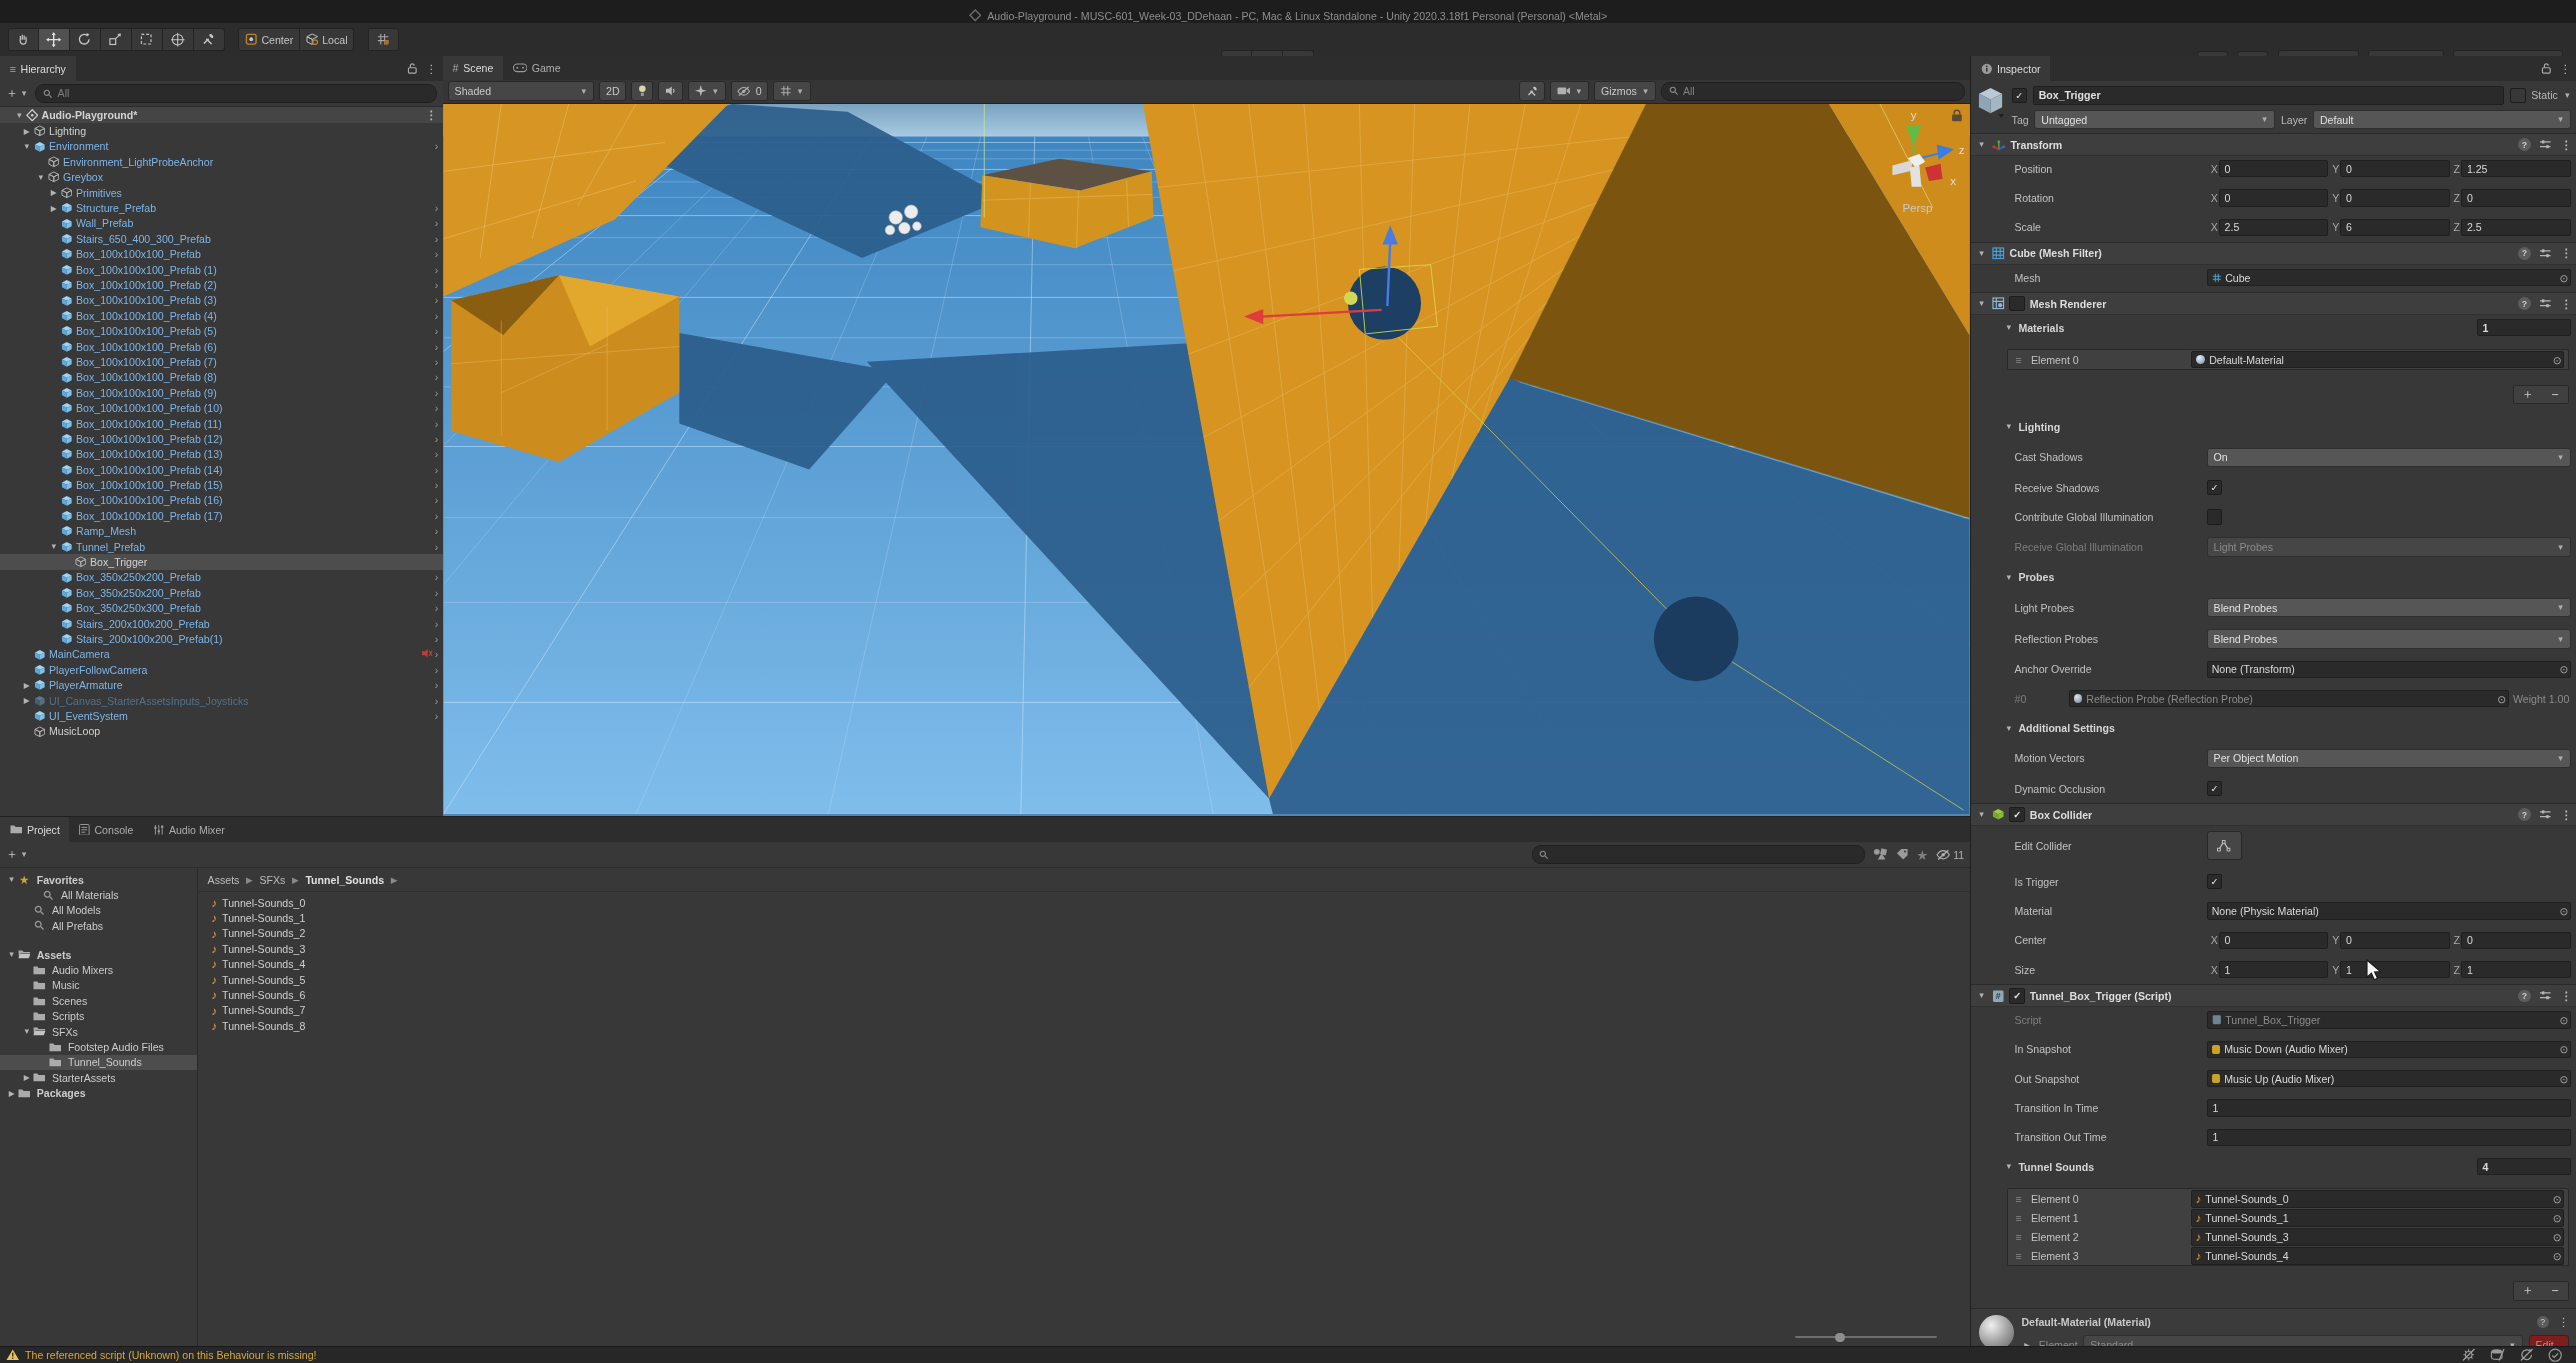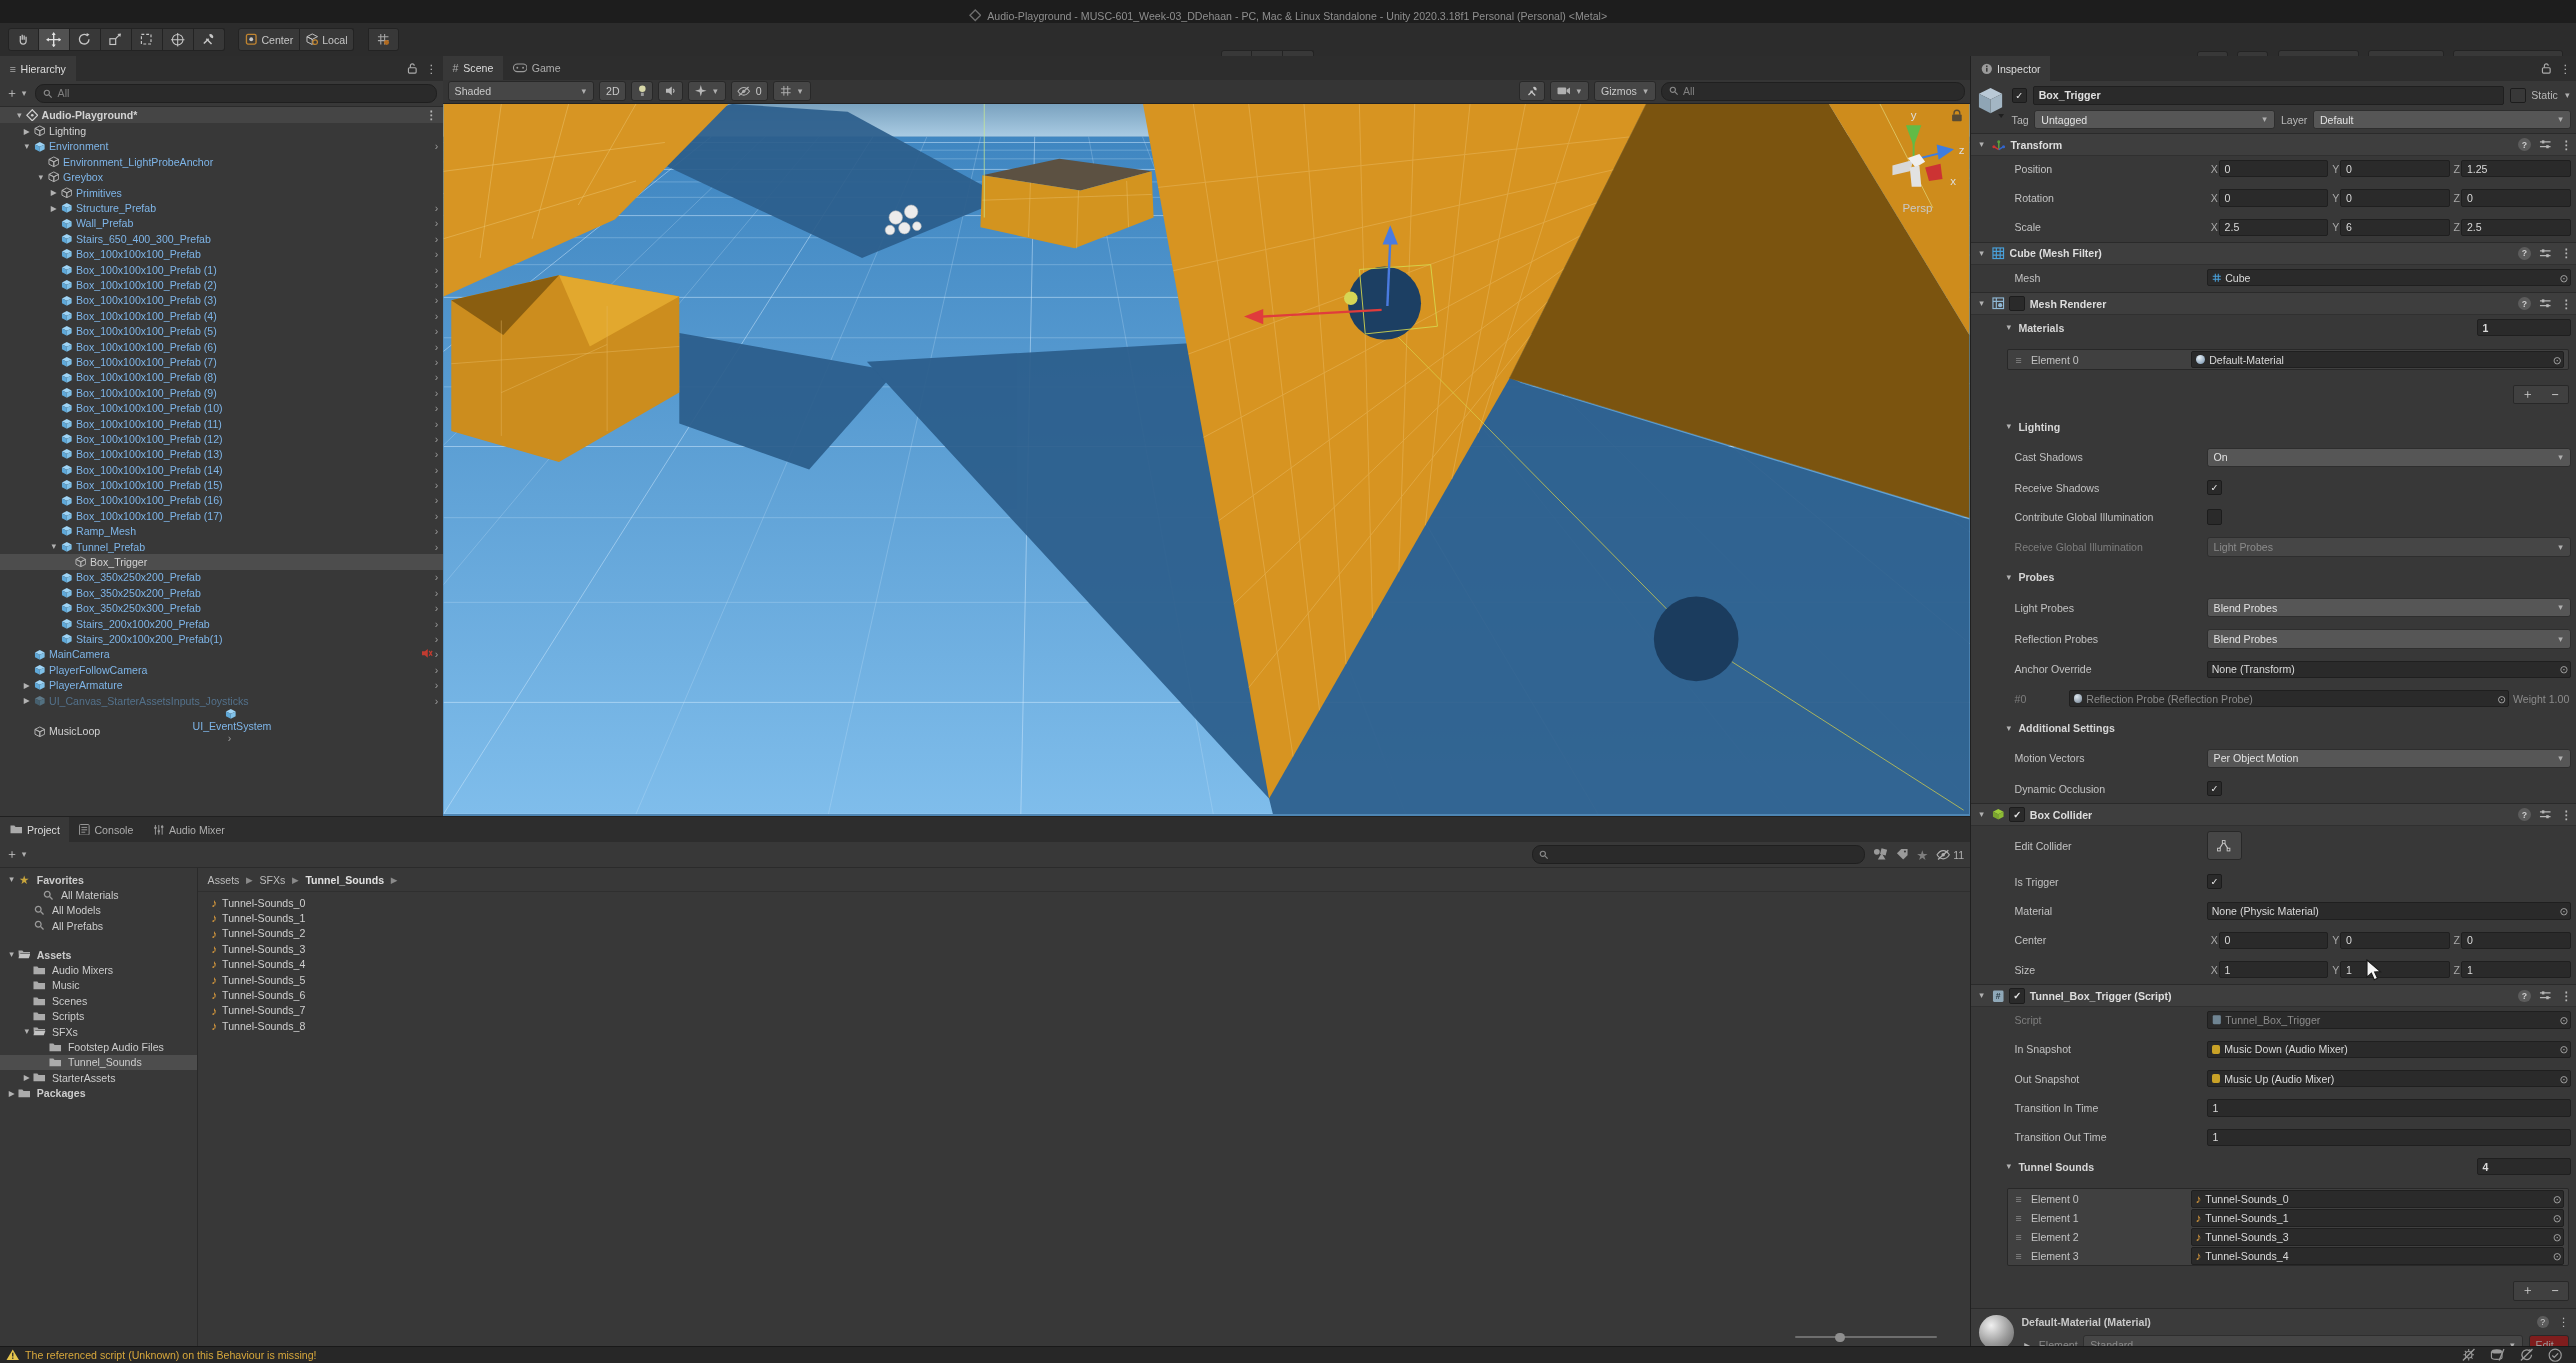--- a/index.html
+++ b/index.html
@@ -784,21 +784,21 @@
             <svg width="11.6" height="11.6" viewBox="0 0 12 12">
               <polygon points="6,1 11,3.5 6,6 1,3.5" fill="#5E7887"></polygon>
               <polygon points="1,3.5 6,6 6,11 1,8.5" fill="#46606F"></polygon>
               <polygon points="11,3.5 6,6 6,11 11,8.5" fill="#527080"></polygon>
             </svg>
           </span>
           <span class="t-disabled">UI_Canvas_StarterAssetsInputs_Joysticks</span>
           <span class="h-sp"></span>
           <span class="h-chev">›</span>
         </div>
-        <div class="h-row" style="padding-left: 21px; flex-direction: column;">
+        <div class="h-row" style="padding-left: 21px;">
           <span class="fold"></span>
           <span class="h-icon">
             <svg width="11.6" height="11.6" viewBox="0 0 12 12">
               <polygon points="6,1 11,3.5 6,6 1,3.5" fill="#9FD4F5"></polygon>
               <polygon points="1,3.5 6,6 6,11 1,8.5" fill="#5FA8D8"></polygon>
               <polygon points="11,3.5 6,6 6,11 11,8.5" fill="#7FC0E8"></polygon>
             </svg>
           </span>
           <span class="t-prefab">UI_EventSystem</span>
           <span class="h-sp"></span>

